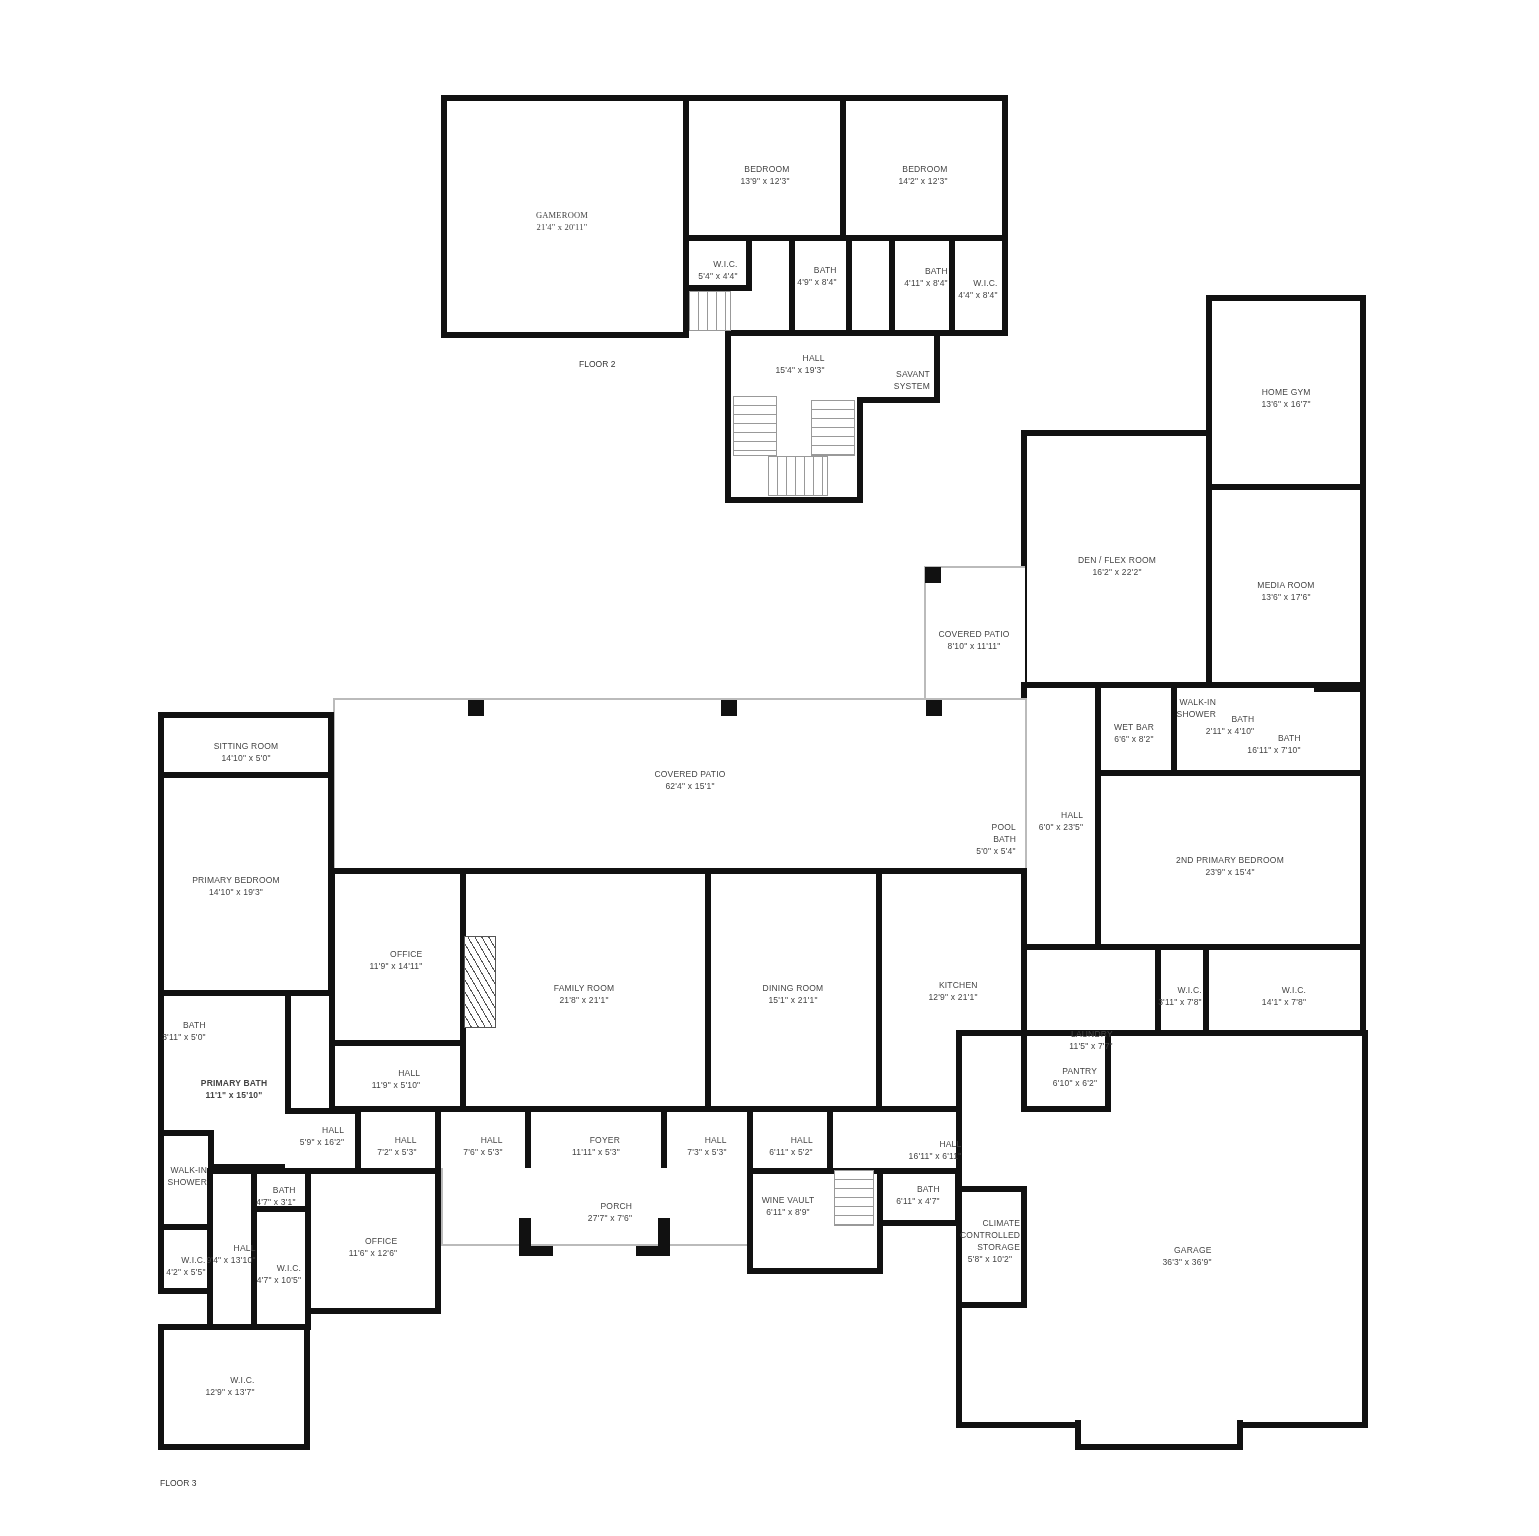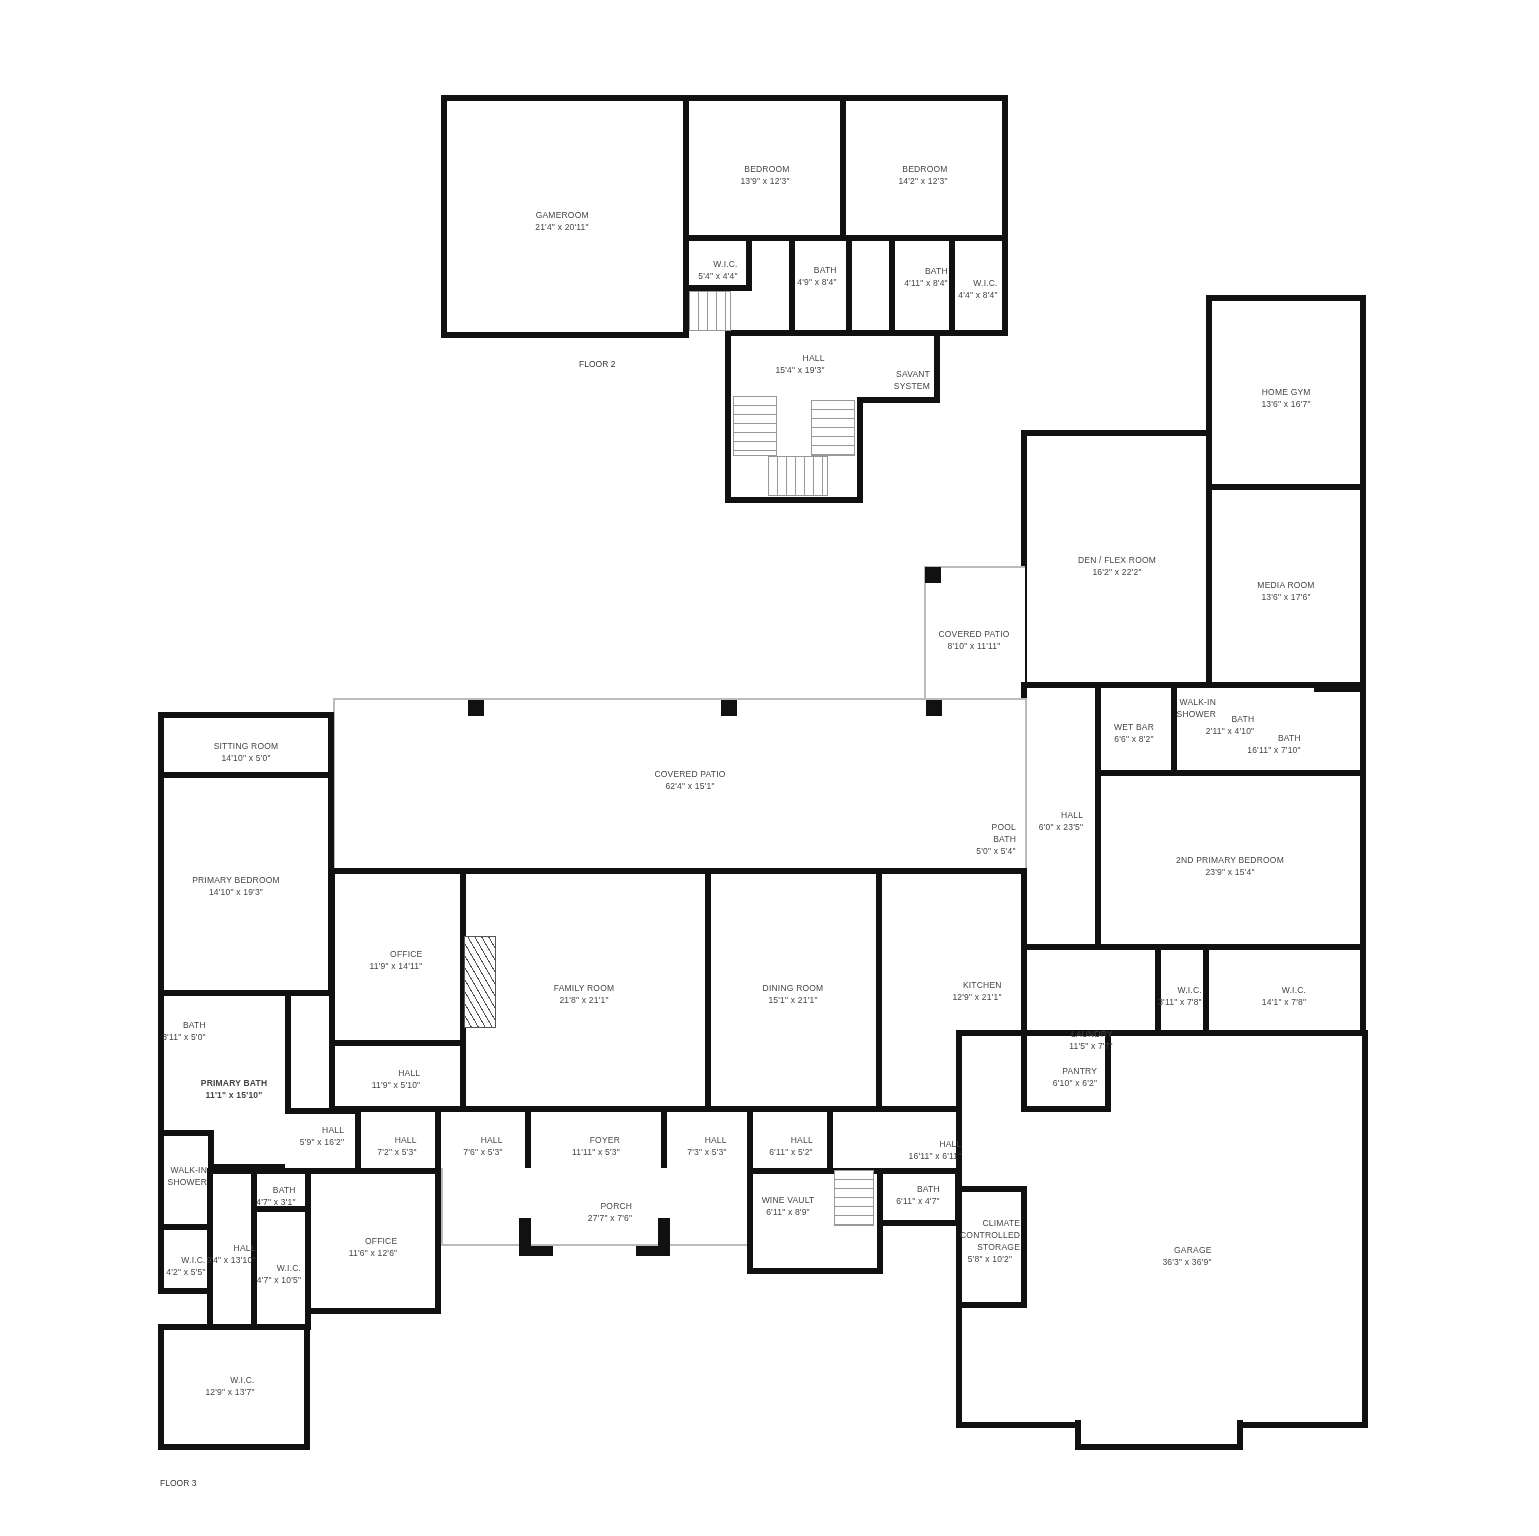--- a/index.html
+++ b/index.html
@@ -28,21 +28,21 @@
   <div class="room" style="left:789px;top:235px;width:63px;height:101px;"></div>
   <div class="room" style="left:889px;top:235px;width:66px;height:101px;"></div>
   <div class="room" style="left:949px;top:235px;width:59px;height:101px;"></div>
   <div class="room" style="left:725px;top:330px;width:138px;height:173px;"></div>
   <div class="room" style="left:857px;top:330px;width:83px;height:73px;border-left:none;"></div>
   <div class="stairs" style="left:733px;top:396px;width:44px;height:60px;"></div>
   <div class="stairs" style="left:811px;top:400px;width:44px;height:56px;"></div>
   <div class="stairs v" style="left:768px;top:456px;width:60px;height:40px;"></div>
   <div class="stairs v" style="left:689px;top:291px;width:42px;height:40px;"></div>
 
-  <div class="label" style="left:562px;top:221px;">
+  <div class="label" style="left:562px;top:221px;font-family:Liberation Serif, serif;">
       <span class="n">GAMEROOM</span>
       <span class="d">21'4" x 20'11"</span>
     </div>
   <div class="label" style="left:765px;top:175px;">
       <span class="n">BEDROOM</span>
       <span class="d">13'9" x 12'3"</span>
     </div>
   <div class="label" style="left:923px;top:175px;">
       <span class="n">BEDROOM</span>
       <span class="d">14'2" x 12'3"</span>
@@ -197,21 +197,21 @@
       <span class="d">11'9" x 14'11"</span>
     </div>
   <div class="label" style="left:584px;top:994px;">
       <span class="n">FAMILY ROOM</span>
       <span class="d">21'8" x 21'1"</span>
     </div>
   <div class="label" style="left:793px;top:994px;">
       <span class="n">DINING ROOM</span>
       <span class="d">15'1" x 21'1"</span>
     </div>
-  <div class="label" style="left:953px;top:991px;margin-left:24px;">
+  <div class="label" style="left:953px;top:991px;">
       <span class="n">KITCHEN</span>
       <span class="d">12'9" x 21'1"</span>
     </div>
   <div class="label" style="left:1091px;top:996px;margin-top:44px;">
       <span class="n">LAUNDRY</span>
       <span class="d">11'5" x 7'7"</span>
     </div>
   <div class="label" style="left:1180px;top:996px;">
       <span class="n">W.I.C.</span>
       <span class="d">3'11" x 7'8"</span>

